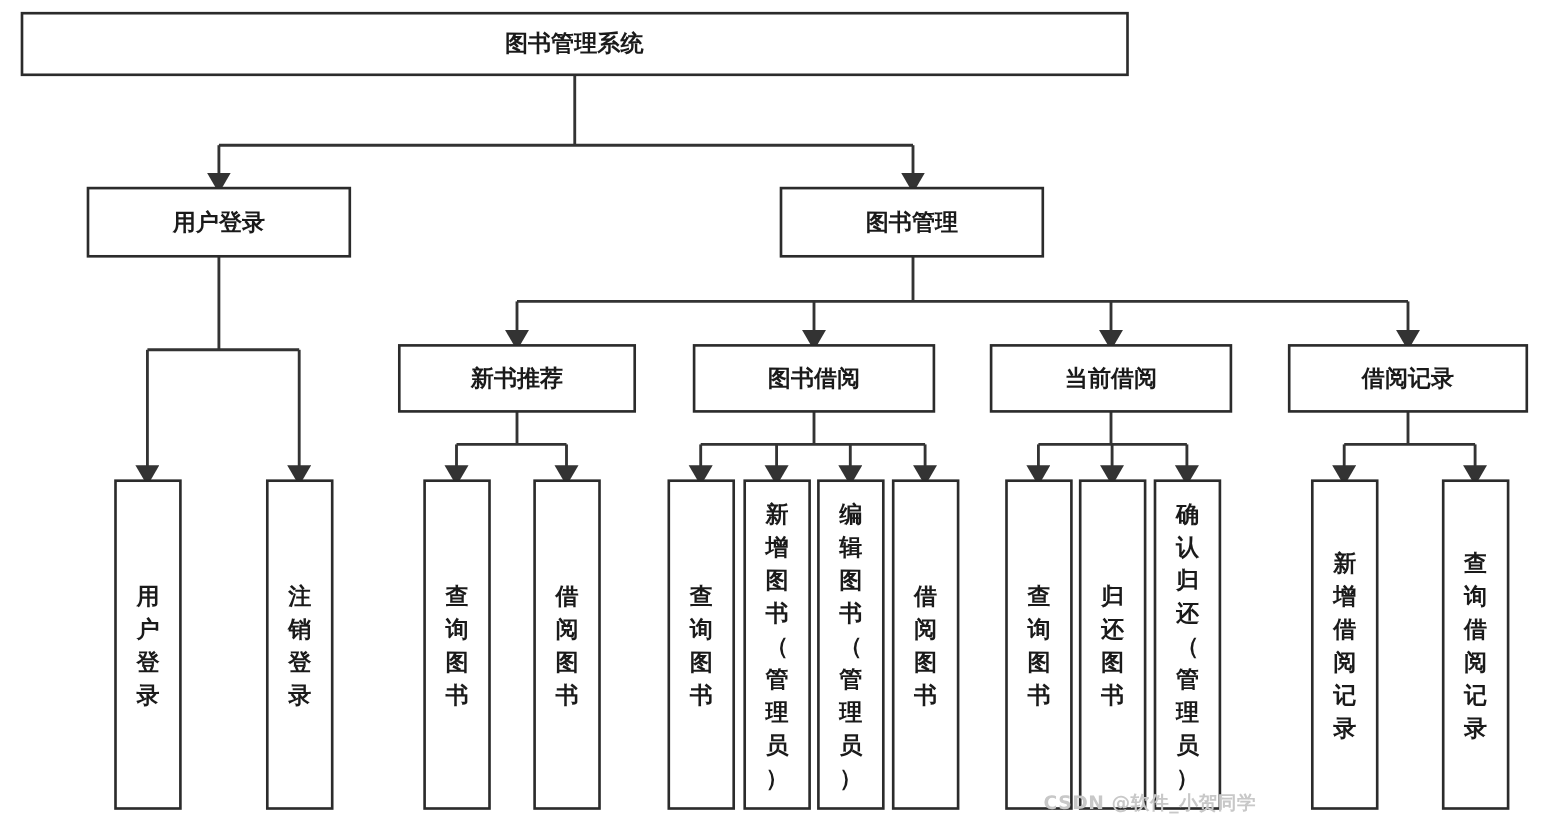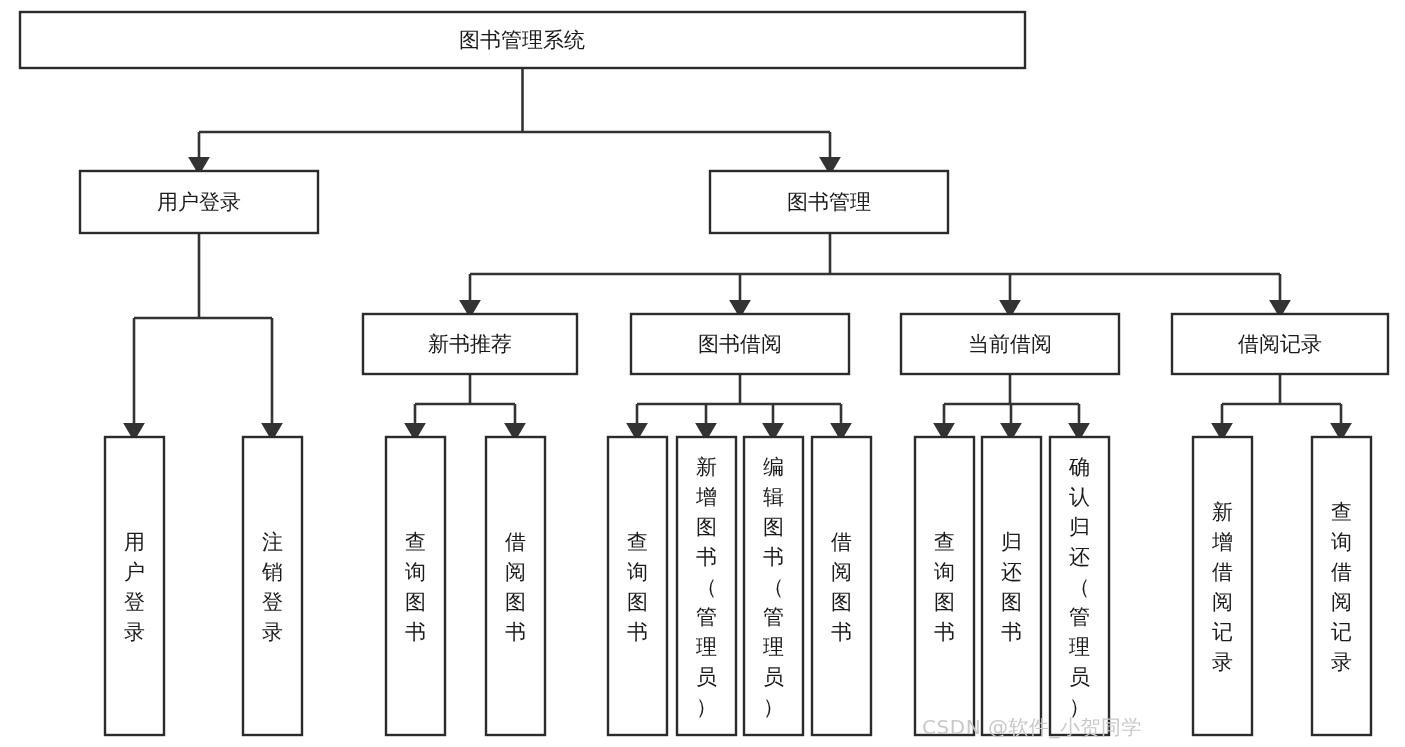--- a/index.html
+++ b/index.html
@@ -10,20 +10,21 @@
   body {
     width: 1405px;
     height: 747px;
     font-family: "DejaVu Sans", "Liberation Sans", sans-serif;
     overflow: hidden;
   }
   #diagram-root {
     position: relative;
     width: 1156px;
     height: 747px;
+    font-weight: bold;
   }
   svg#tree-svg {
     position: absolute;
     top: 0;
     left: 0;
     width: 1405px;
     height: 747px;
   }
   .node-rect {
     fill: #ffffff;
@@ -50,21 +51,21 @@
     font-family: "DejaVu Sans", "Liberation Sans", sans-serif;
     font-size: 21px;
     fill: #1a1a1a;
     text-anchor: middle;
   }
   .watermark {
     position: absolute;
     right: 14px;
     bottom: 6px;
     font-family: "DejaVu Sans", "Liberation Sans", sans-serif;
-    font-size: 20px;
+    font-size: 17px;
     color: #c8c8c8;
     white-space: nowrap;
     letter-spacing: 0.5px;
   }
 </style>
 </head>
 <body>
 
 <div id="diagram-root">
 

